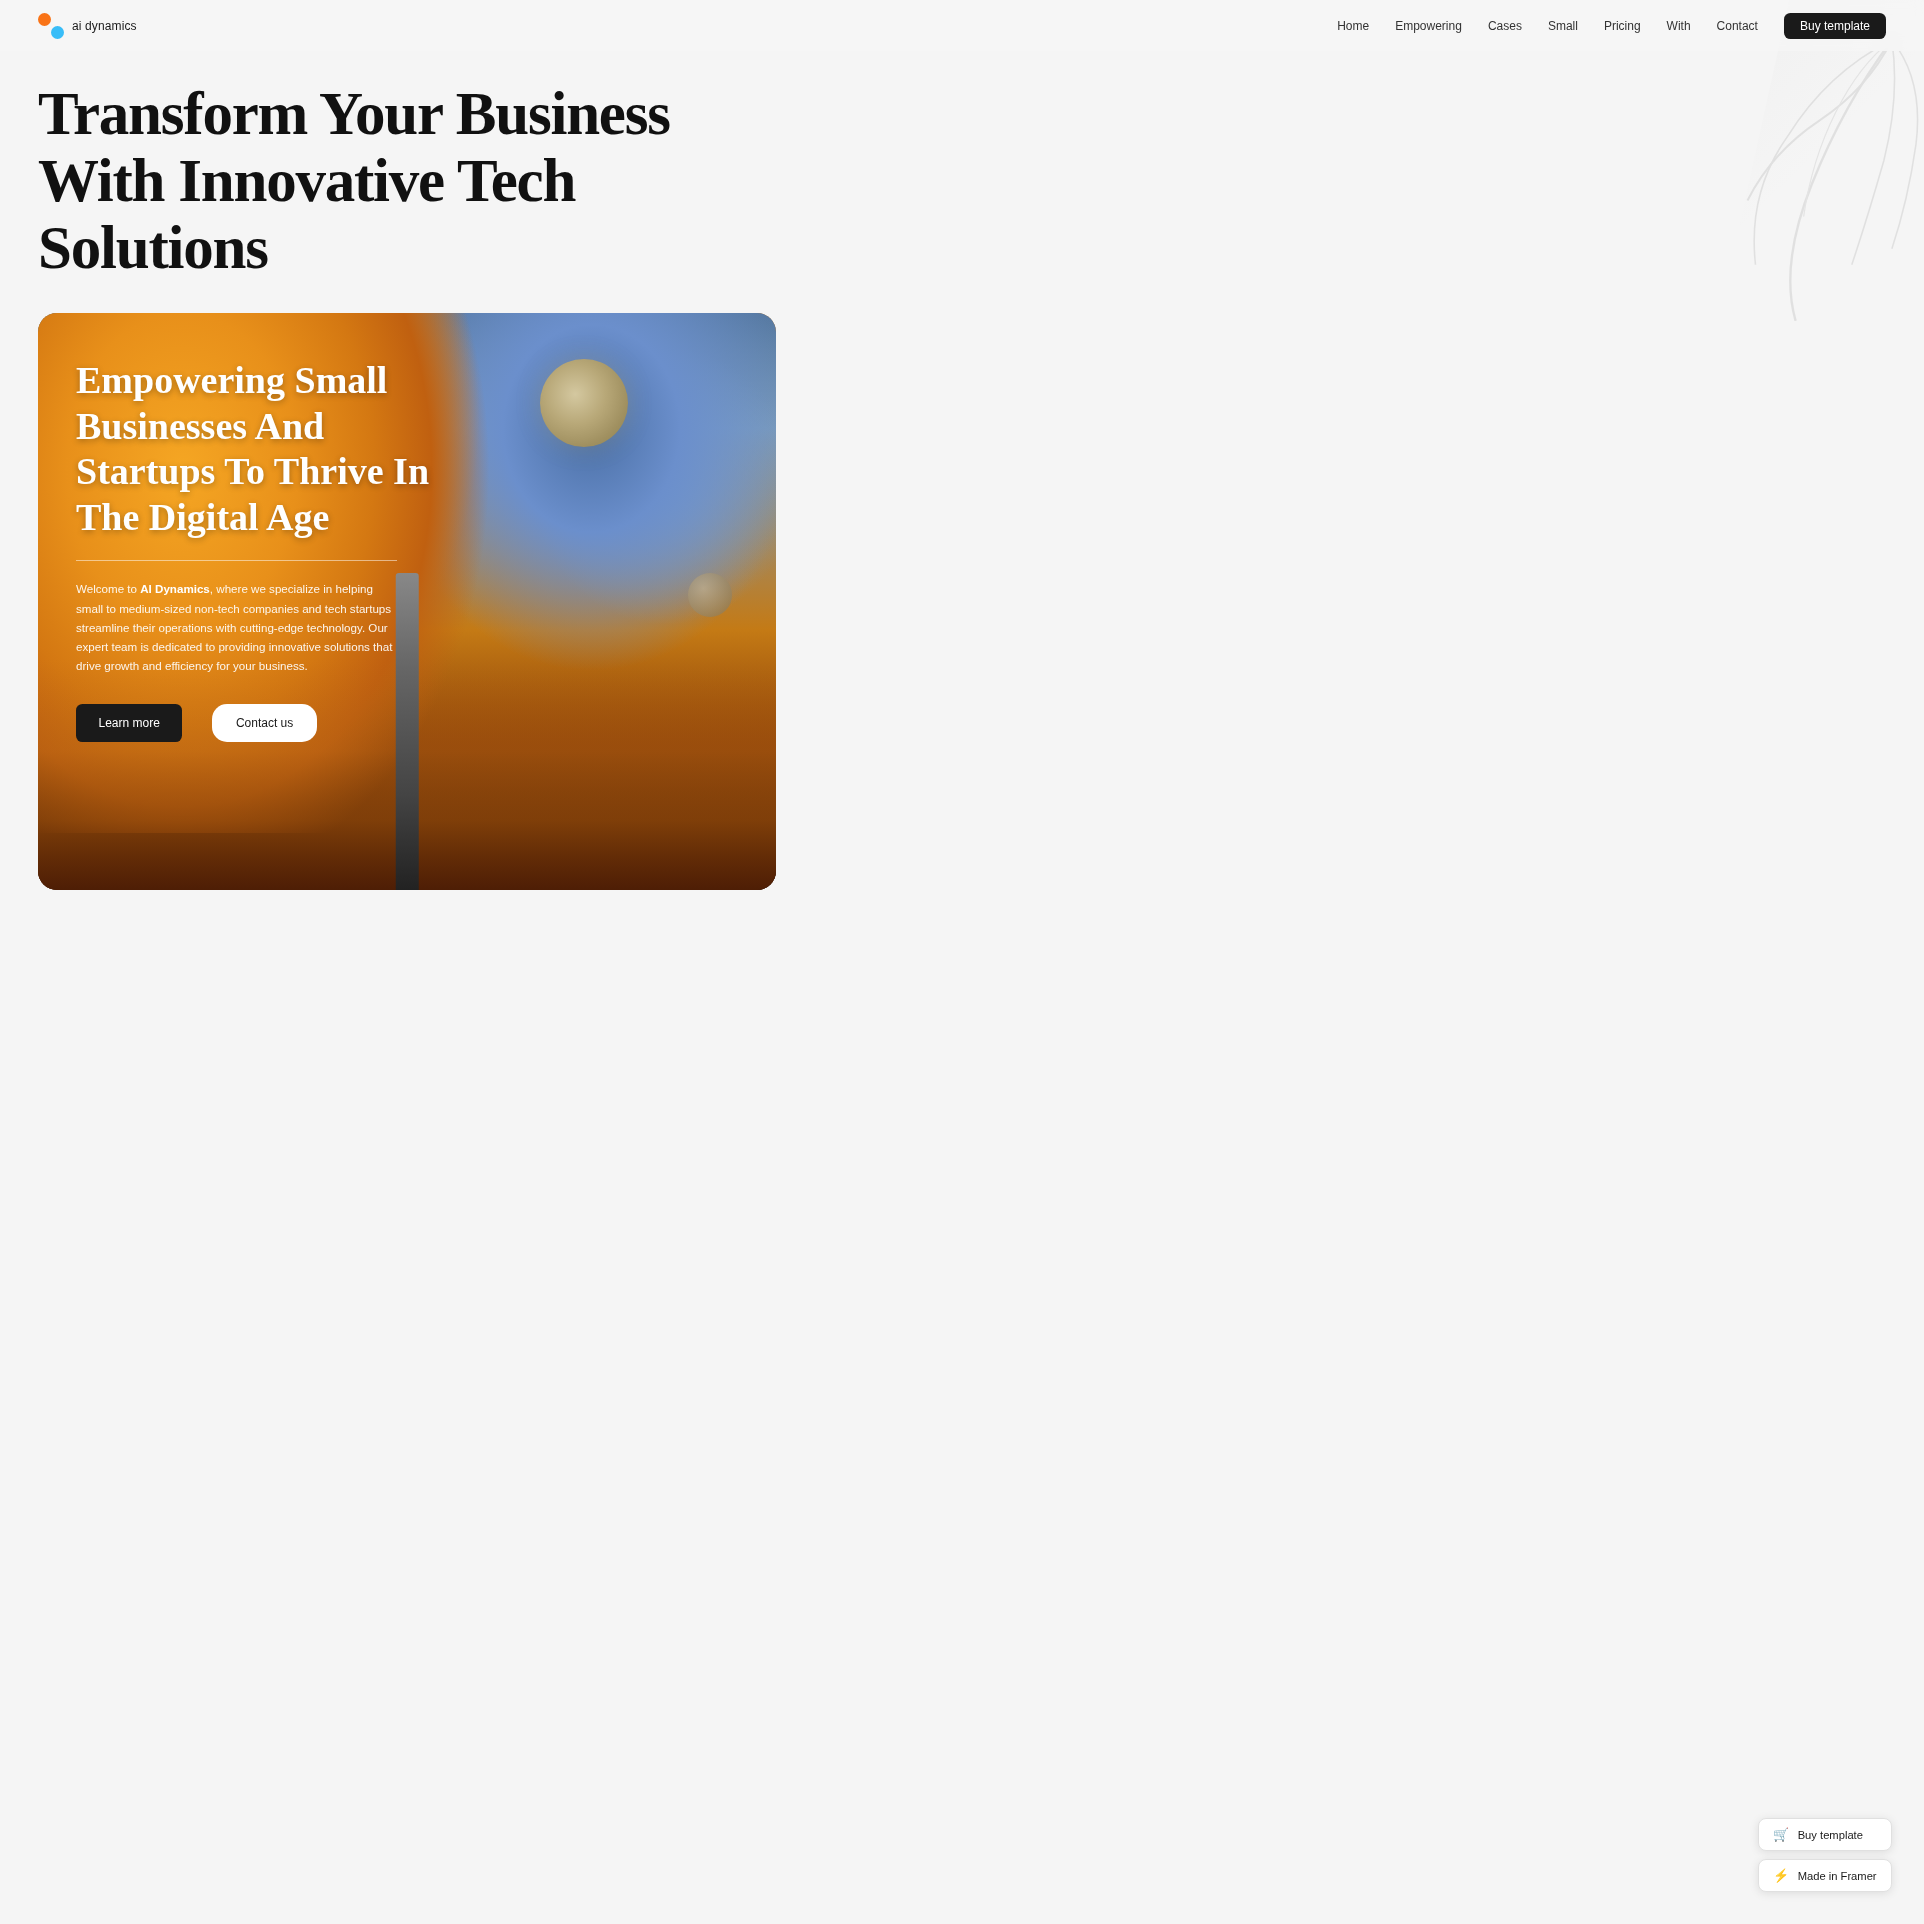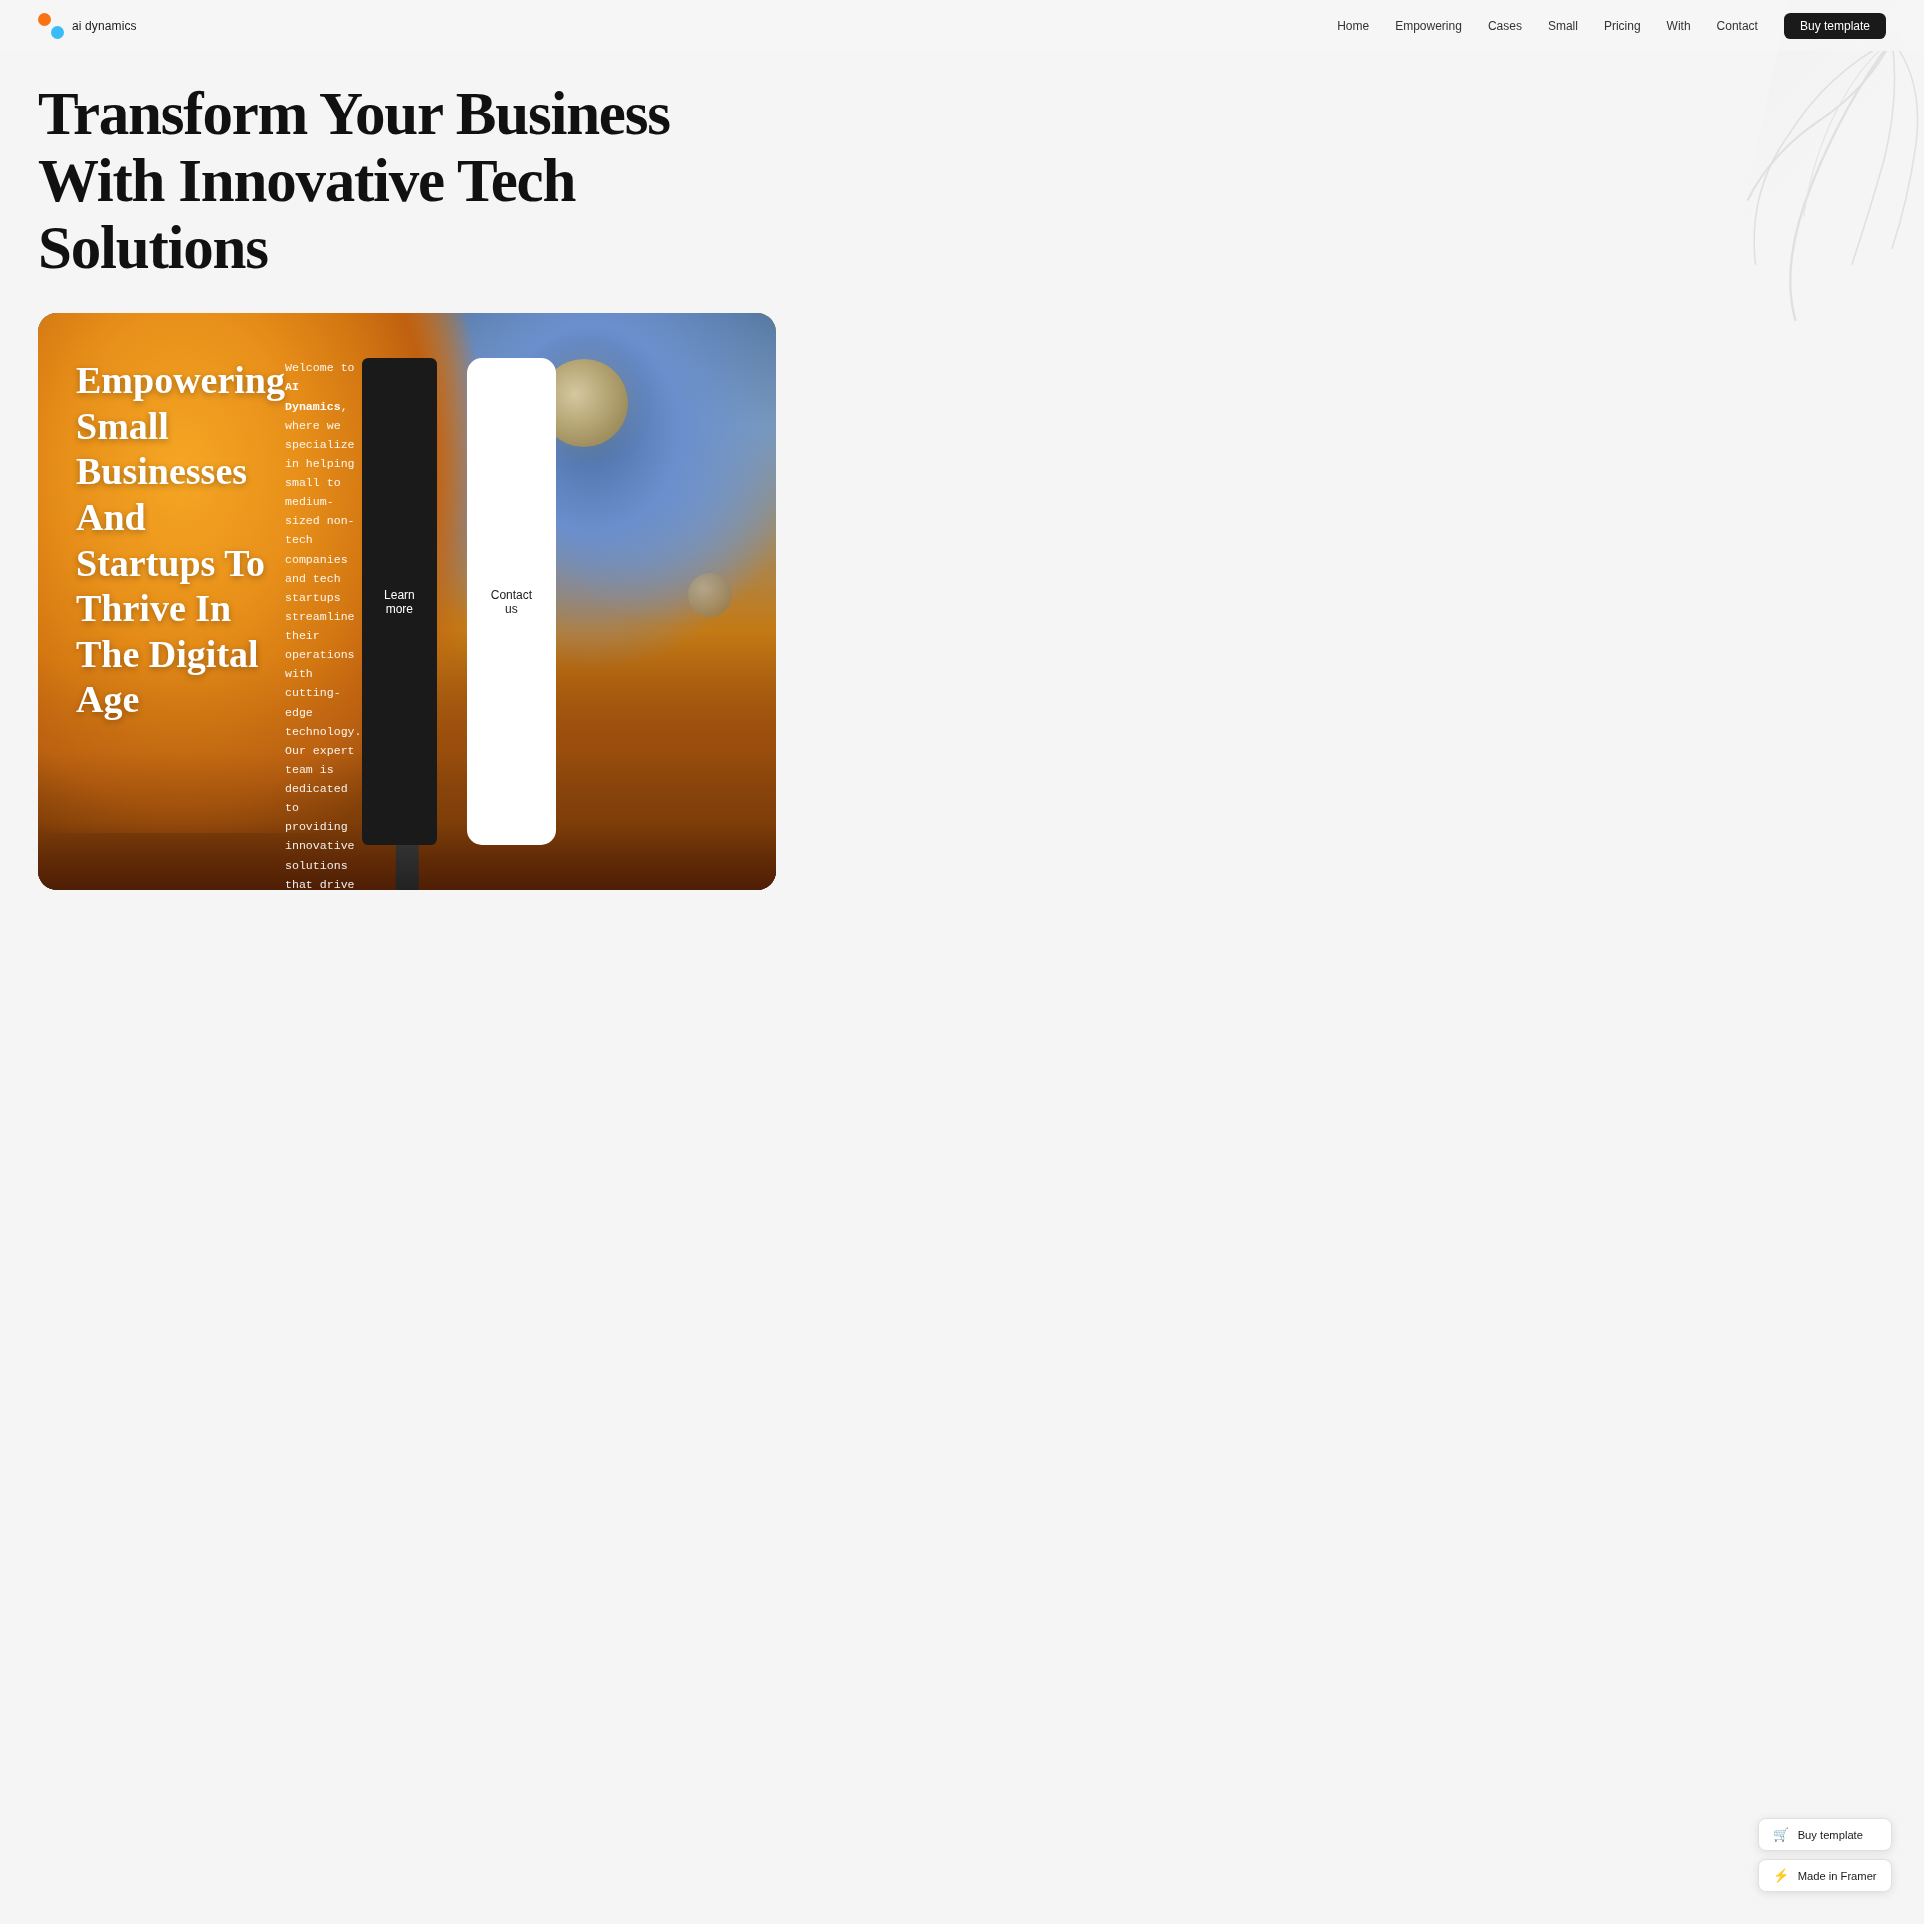--- a/index.html
+++ b/index.html
@@ -217,21 +217,21 @@
       background: linear-gradient(180deg, #888 0%, #666 30%, #444 70%, #222 100%);
       border-radius: 3.2px 3.2px 0 0;
     }
 
     
     .card-content {
       position: absolute;
       inset: 0;
       padding: 45px 38px;
       display: flex;
-      flex-direction: row;
+      flex-direction: column;
       justify-content: flex-start;
       max-width: 465px;
     }
 
     .card-heading {
       font-size: 38px;
       font-weight: 600;
       color: #fff;
       line-height: 1.2;
       font-family: Georgia, 'Times New Roman', serif;
@@ -243,22 +243,22 @@
       width: 321px;
       height: 0.8px;
       background: rgba(255,255,255,0.5);
       margin-bottom: 19px;
     }
 
     .card-description {
       font-size: 11.6px;
       line-height: 1.65;
       color: rgba(255,255,255,0.92);
+      margin-bottom: 29px;
       max-width: 321px;
-      font-family: Liberation Mono, monospace;
     }
 
     .card-description strong {
       font-weight: 700;
       color: #fff;
     }
 
     .card-buttons {
       display: flex;
       gap: 30px;

